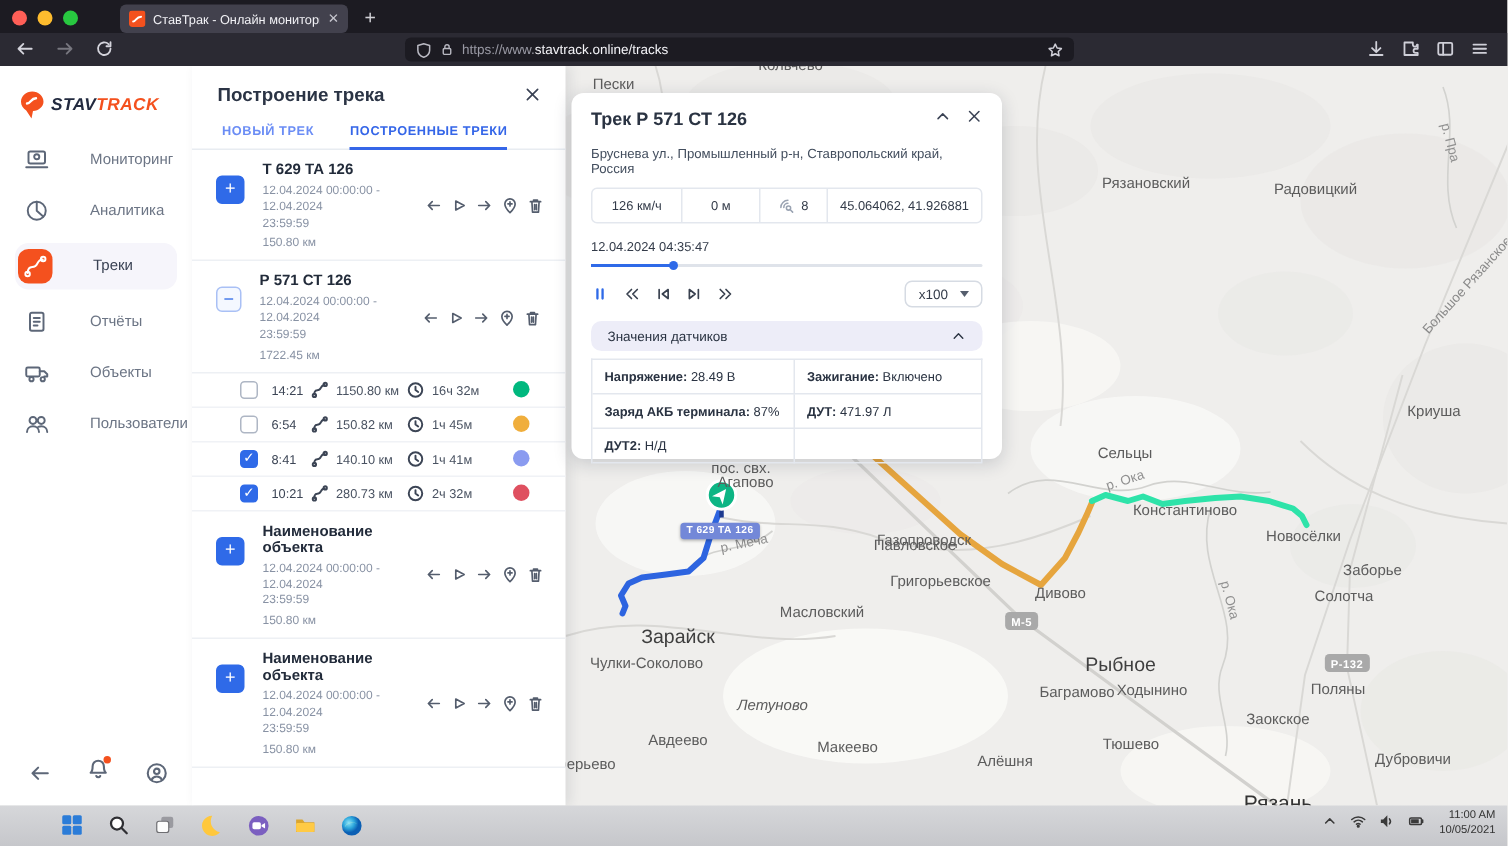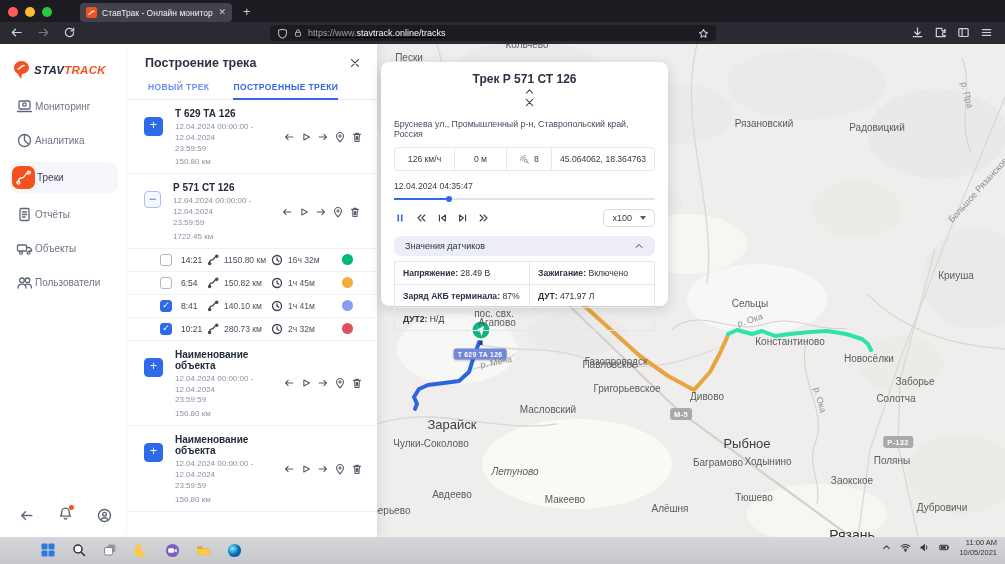--- a/index.html
+++ b/index.html
@@ -13,33 +13,33 @@
   .lights{position:absolute;top:7px;left:8px;display:flex;gap:7px;}
   .light{width:10px;height:10px;border-radius:50%;}
   .tab{position:absolute;left:80px;top:3px;width:152px;height:19px;background:#42414d;border-radius:4px;
        display:flex;align-items:center;gap:5px;padding:0 6px;box-sizing:border-box;}
   .tab-title{font-size:8.5px;color:#f2f2f6;white-space:nowrap;overflow:hidden;flex:1;}
   .tab-close{color:#c7c7cf;font-size:9px;line-height:1;}
   .newtab{position:absolute;left:243px;top:4px;color:#d0d0d6;font-size:13px;}
   .toolbar{position:absolute;top:22px;left:0;right:0;height:22px;background:#2b2a33;}
   .nav-ic{position:absolute;top:4px;width:13px;height:13px;color:#d4d4dc;}
   .urlbar{position:absolute;left:270px;top:3px;width:446px;height:16px;background:#1c1b22;border-radius:4px;
-          display:flex;align-items:center;gap:5px;padding:0 7px;box-sizing:border-box;text-decoration:underline;}
+          display:flex;align-items:center;gap:5px;padding:0 7px;box-sizing:border-box;}
   .url{font-size:9px;color:#f3f3f7;white-space:nowrap;overflow:hidden;flex:1;}
   .url .dim{color:#9a9aa5;}
   .tb-right{position:absolute;right:12px;top:4px;display:flex;gap:10px;}
   .tb-right .ic{width:13px;height:13px;color:#cfcfd8;}
 
   
   .sidebar{position:absolute;left:0;top:44px;width:128px;bottom:27px;background:#fff;z-index:6;border-right:1px solid #eef0f3;}
   .logo{display:flex;align-items:center;gap:4px;margin:16px 0 14px 13px;}
   .logo-ic{width:17px;height:20px;}
   .logo-txt{font-size:11.5px;font-weight:bold;font-style:italic;letter-spacing:.3px;}
   .logo-txt .s1{color:#222a3f;} .logo-txt .s2{color:#f4511e;}
-  .nav-item{display:flex;align-items:center;gap:2px;margin:9px 10px;padding:4px 6px;border-radius:9px;cursor:pointer;}
+  .nav-item{display:flex;align-items:center;gap:27px;margin:9px 10px;padding:4px 6px;border-radius:9px;cursor:pointer;}
   .nav-item .nic{width:17px;height:17px;color:#5d6778;flex:0 0 auto;}
   .nav-item .nlabel{font-size:10px;color:#6c7585;}
   .nav-item.active{background:#f6f5fb;}
   .nav-item.active .nic{background:#f4511e;color:#fff;width:23px;height:23px;border-radius:7px;padding:3px;box-sizing:border-box;margin-left:-4px;}
   .nav-item.active .nlabel{color:#3a4254;}
   .side-bottom{position:absolute;bottom:12px;left:19px;display:flex;gap:24px;align-items:center;}
   .side-bottom .ic{width:15px;height:15px;color:#5d6778;}
   .bell-wrap{position:relative;}
   .bell-dot{position:absolute;top:-1px;right:-1px;width:5px;height:5px;border-radius:50%;background:#f4511e;}
 
@@ -68,21 +68,21 @@
   .cb.on{background:#2f6ae8;border-color:#2f6ae8;}
   .seg-time{font-size:8.5px;color:#3c4555;width:26px;margin-left:9px;}
   .seg .mic{width:12px;height:12px;color:#3c4555;}
   .seg-dist{font-size:8.5px;color:#4a5362;width:47px;margin-left:5px;}
   .seg-dur{font-size:8.5px;color:#4a5362;width:38px;margin-left:5px;}
   .seg-dot{width:11px;height:11px;border-radius:50%;margin-left:auto;margin-right:14px;}
 
   
   .dpanel{position:absolute;left:381px;top:62px;width:287px;height:244px;background:#fff;border-radius:8px;
           box-shadow:0 3px 12px rgba(30,40,60,.18);z-index:9;box-sizing:border-box;padding:10px 13px;}
-  .dp-head{display:flex;align-items:center;flex-direction:column;}
+  .dp-head{display:flex;align-items:flex-start;}
   .dp-title{font-size:12px;font-weight:600;color:#2a3342;flex:1;}
   .dp-head .ic{width:11px;height:11px;color:#3a4254;margin-left:10px;}
   .dp-addr{font-size:8.8px;color:#434e5e;margin-top:11px;}
   .dp-stats{display:flex;margin-top:8px;border:1px solid #e3e7ee;border-radius:4px;height:22px;}
   .dp-cell{display:flex;align-items:center;justify-content:center;gap:4px;font-size:8.6px;color:#333b49;
            border-right:1px solid #e3e7ee;box-sizing:border-box;}
   .dp-cell:last-child{border-right:none;}
   .dp-cell .ic{width:11px;height:11px;color:#9aa3b2;}
   .dp-ts{font-size:8.6px;color:#333b49;margin-top:10px;}
   .dp-slider{position:relative;height:2px;background:#dfe3ea;border-radius:2px;margin-top:7px;}
@@ -657,21 +657,21 @@
     <div class="dp-cell" style="width:45px">
       <span class="ic">
           <svg viewBox="0 0 14 14">
             <path d="M2 8a6 6 0 0 1 6-6M4.5 8A3.5 3.5 0 0 1 8 4.5"></path>
             <circle cx="8.5" cy="8.5" r="1.8"></circle>
             <path d="M10 10l2 2"></path>
           </svg>
         </span>
       <span>8</span>
     </div>
-    <div class="dp-cell" style="flex:1">45.064062, 18.364763</div>
+    <div class="dp-cell" style="flex:1">45.064062, 41.926881</div>
   </div>
   <div class="dp-ts">12.04.2024 04:35:47</div>
   <div class="dp-slider">
       <div class="fill"></div>
       <div class="knob"></div>
     </div>
   <div class="dp-controls">
     <span class="ic pause">
         <svg viewBox="0 0 14 14" style="stroke-width:1.8">
           <path d="M5 3.5v7M9 3.5v7"></path>

